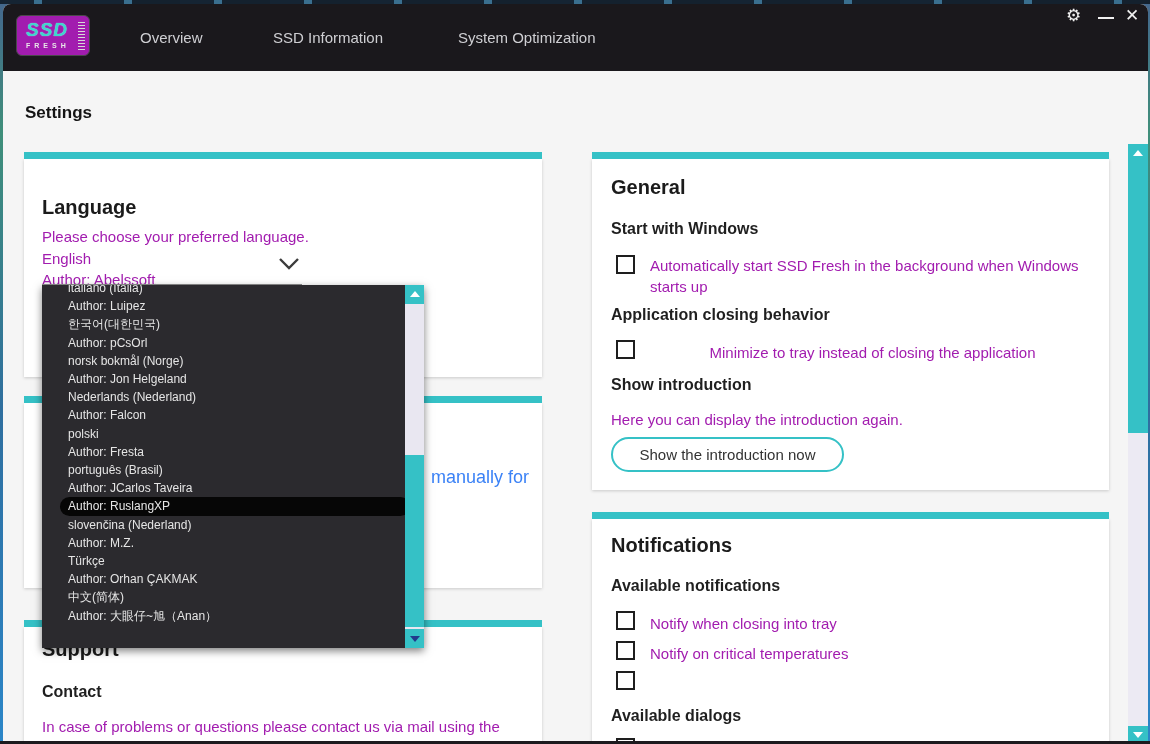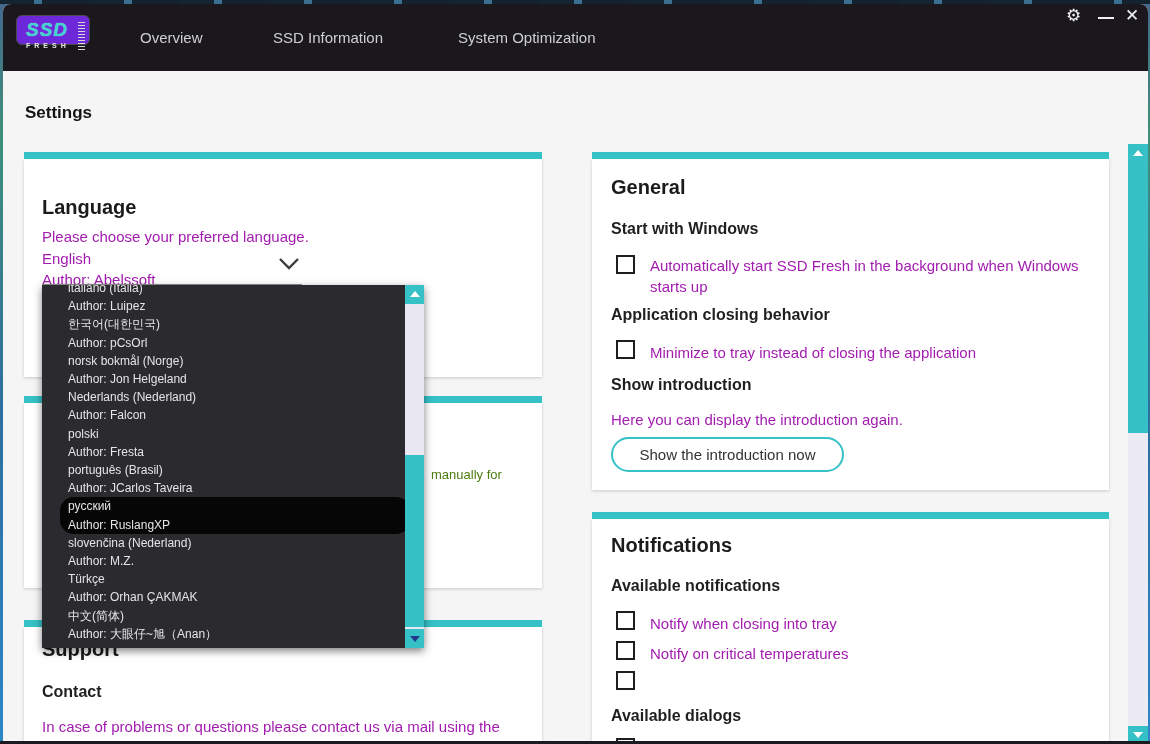--- a/index.html
+++ b/index.html
@@ -9,22 +9,22 @@
     font-family:"Liberation Sans", sans-serif;
     background:linear-gradient(180deg,#44678e 0%,#3f8f7a 18%,#2f6f9f 55%,#2b86c8 100%);
   }
   .top-edge { position:absolute; left:0; top:0; width:1150px; height:4px;
     background:repeating-linear-gradient(90deg,#152433 0 34px,#3a6f8f 34px 42px,#14212e 42px 90px); z-index:0; }
   .window-bg { position:absolute; left:3px; top:4px; width:1145px; height:740px;
     background:#f5f5f5; border-radius:8px 8px 0 0; z-index:1; }
   .header-bg { position:absolute; left:3px; top:4px; width:1145px; height:67px;
     background:#1a181c; border-radius:8px 8px 0 0; z-index:10; }
 
-  .logo-box { position:absolute; left:16px; top:15px; width:74px; height:30px;
-    background:#6d28d9; border:1px solid #4a494c; border-radius:6px; z-index:11;text-decoration:underline; }
+  .logo-box { position:absolute; left:16px; top:15px; width:74px; height:41px;
+    background:#a21caf; border:1px solid #4a494c; border-radius:6px; z-index:11;text-decoration:underline; }
   .logo-ssd { position:absolute; left:9px; top:3px; font-size:19px; font-weight:bold; font-style:italic;
     color:#41d4cb; letter-spacing:1px; text-shadow:0 0 1px #9ff; }
   .logo-fresh { position:absolute; left:9px; top:26px; font-size:7px; font-weight:bold;
     color:#e8e8e8; letter-spacing:4px; }
   .logo-ruler { position:absolute; right:4px; top:6px; width:7px; height:28px;
     background:repeating-linear-gradient(180deg,#d8d8d8 0 1px,transparent 1px 3px); }
 
   .nav-tab { position:absolute; top:29px; font-size:15px; color:#cfcfd3; z-index:11; cursor:default; }
   .titlebar-icon { position:absolute; z-index:11; color:#f0f0f0; }
 
@@ -62,21 +62,21 @@
   .main-scroll { position:absolute; left:1128px; top:144px; width:20px; height:600px; background:#eceaf3; z-index:6; }
   .ms-up, .ms-down { position:absolute; left:0; width:20px; height:18px; background:#35c1c6; }
   .ms-up { top:0; } .ms-down { bottom:0; }
   .ms-thumb { position:absolute; left:0; top:18px; width:20px; height:271px; background:#35c1c6; }
   .ms-tri-up { position:absolute; left:5px; top:6px; width:0; height:0;
     border-left:5px solid transparent; border-right:5px solid transparent; border-bottom:6px solid #fff; }
   .ms-tri-down { position:absolute; left:5px; top:6px; width:0; height:0;
     border-left:5px solid transparent; border-right:5px solid transparent; border-top:6px solid #fff; }
 
   .bottom-edge { position:absolute; left:0; top:741px; width:1150px; height:3px; background:#1c1a1e; z-index:60; }
-  .fragment { position:absolute; font-size:13px; color:#4d7c0f; }
+  .fragment { position:absolute; font-size:18px; color:#3b82f6; }
 </style>
 </head>
 <body>
 
 <div class="top-edge"></div>
 <div class="window-bg"></div>
 <div class="header-bg"></div>
 
 <div class="logo-box">
   <div class="logo-ssd">SSD</div>
@@ -138,21 +138,20 @@
       </div>
       <div class="lang-item">
         <div>polski</div>
         <div>Author: Fresta</div>
       </div>
       <div class="lang-item">
         <div>português (Brasil)</div>
         <div>Author: JCarlos Taveira</div>
       </div>
       <div class="lang-item selected">
-        <div>русский</div>
         <div>Author: RuslangXP</div>
       </div>
       <div class="lang-item">
         <div>slovenčina (Nederland)</div>
         <div>Author: M.Z.</div>
       </div>
       <div class="lang-item">
         <div>Türkçe</div>
         <div>Author: Orhan ÇAKMAK</div>
       </div>
@@ -173,21 +172,21 @@
 </div>
 
 <div class="card-bar" style="left:592px; top:152px; width:517px; height:7px;"></div>
 <div class="card" style="left:592px; top:159px; width:517px; height:331px;">
   <div class="h-title" style="left:19px; top:17px;">General</div>
   <div class="h-sub" style="left:19px; top:61px;">Start with Windows</div>
   <div class="checkbox" style="left:24px; top:96px;"></div>
   <div class="p-body" style="left:58px; top:96px; width:445px;">Automatically start SSD Fresh in the background when Windows starts up</div>
   <div class="h-sub" style="left:19px; top:147px;">Application closing behavior</div>
   <div class="checkbox" style="left:24px; top:181px;"></div>
-  <div class="p-body" style="left:58px; top:183px; width:445px;">Minimize to tray instead of closing the application</div>
+  <div class="p-body" style="left:58px; top:183px; width:445px;text-align:center;">Minimize to tray instead of closing the application</div>
   <div class="h-sub" style="left:19px; top:217px;">Show introduction</div>
   <div class="p-body" style="left:19px; top:250px;">Here you can display the introduction again.</div>
   <div class="pill-button" style="left:19px; top:278px;">Show the introduction now</div>
 </div>
 
 <div class="card-bar" style="left:592px; top:512px; width:517px; height:7px;"></div>
 <div class="card" style="left:592px; top:519px; width:517px; height:225px;">
   <div class="h-title" style="left:19px; top:15px;">Notifications</div>
   <div class="h-sub" style="left:19px; top:58px;">Available notifications</div>
   <div class="checkbox" style="left:24px; top:92px;"></div>

